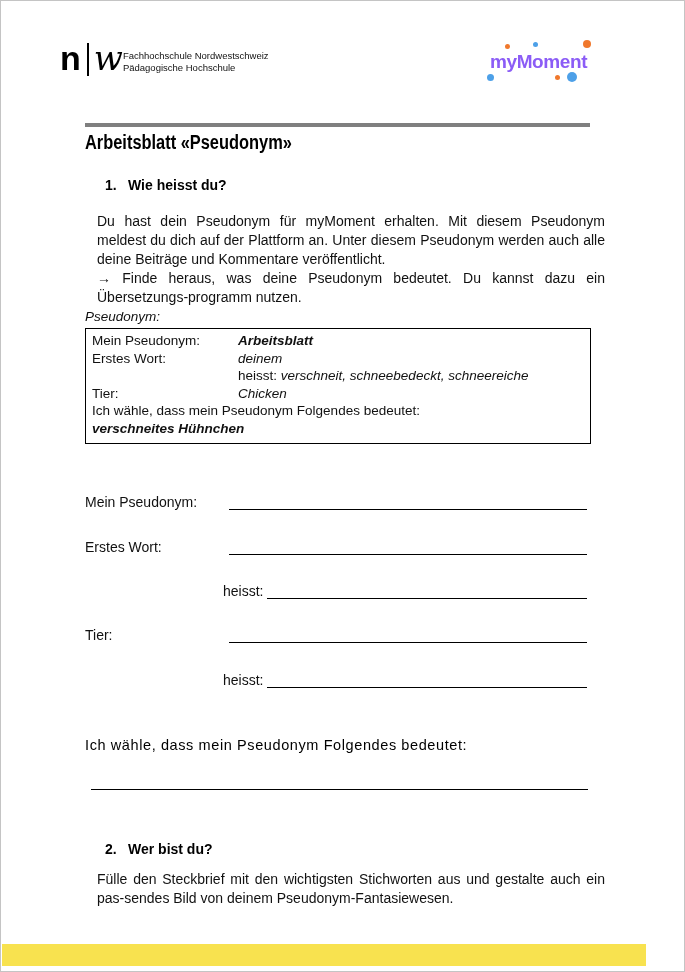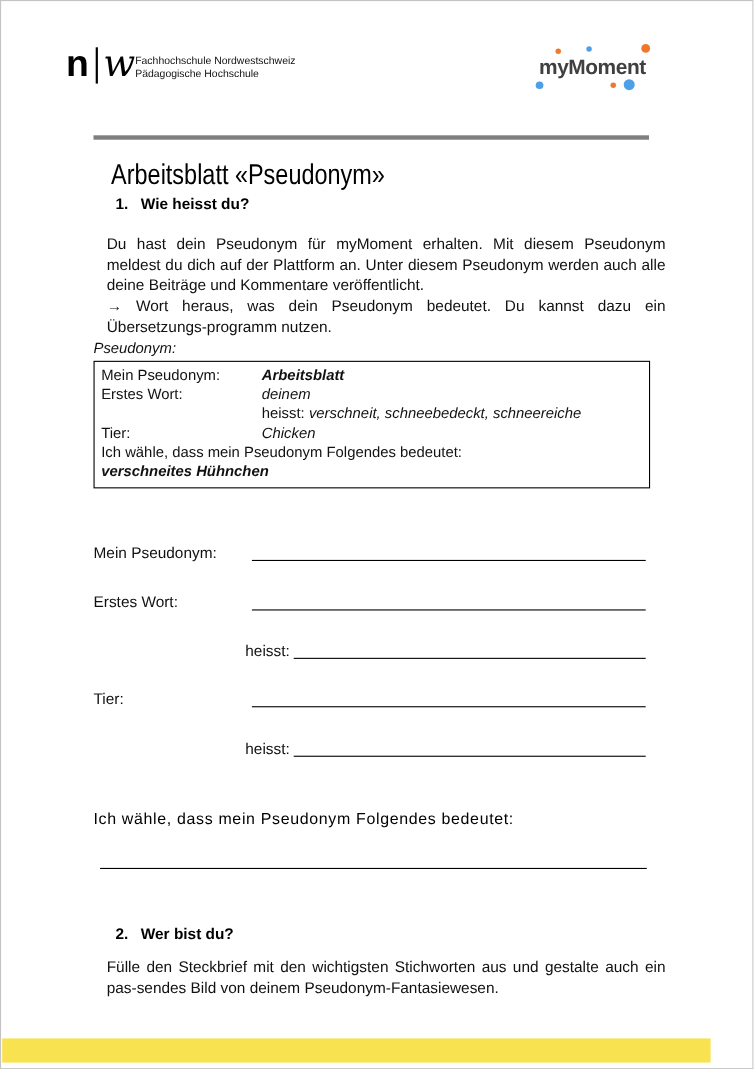--- a/index.html
+++ b/index.html
@@ -15,34 +15,34 @@
   }
 
   
   .fhnw-logo { position:absolute; left:59px; top:42px; display:flex; align-items:flex-start; }
   .fhnw-n { font-size:34px; font-weight:bold; line-height:30px; letter-spacing:-1px; color:#000; }
   .fhnw-bar { width:2px; height:33px; background:#000; margin:0 5px 0 7px; }
   .fhnw-w { font-family:"DejaVu Serif", serif; font-style:italic; font-size:34px; line-height:30px; color:#000; }
   .fhnw-text { padding-top:7px; font-size:9.5px; line-height:11.5px; color:#111; }
 
   .mymoment-logo { position:absolute; left:482px; top:36px; width:115px; height:46px; }
-  .mm-text { position:absolute; left:7px; top:14px; font-size:19px; font-weight:bold; letter-spacing:-0.4px; color:#404040; }
+  .mm-text { position:absolute; left:7px; top:14px; font-size:19px; font-weight:bold; letter-spacing:-0.4px; color:#8b5cf6; }
   .dot { position:absolute; border-radius:50%; }
   .dot.orange { background:var(--accent-orange); }
   .dot.blue   { background:var(--accent-blue); }
   .d1 { width:5px;  height:5px;  left:22px; top:7px; }
   .d2 { width:5px;  height:5px;  left:50px; top:5px; }
   .d3 { width:8px;  height:8px;  left:100px; top:3px; }
   .d4 { width:7px;  height:7px;  left:4px;  top:37px; }
   .d5 { width:5px;  height:5px;  left:72px; top:38px; }
   .d6 { width:10px; height:10px; left:84px; top:35px; }
 
   
   .rule { position:absolute; left:84px; top:122px; width:505px; height:4px; background:var(--rule-gray); }
-  .doc-title { position:absolute; left:84px; top:129px; margin:16px; font-size:26px; line-height:24px; font-weight:normal; color:#000; white-space:nowrap; }
+  .doc-title { position:absolute; left:84px; top:129px; margin:0; font-size:20px; line-height:24px; font-weight:bold; color:#000; white-space:nowrap; }
   .doc-title .condensed { display:inline-block; transform:scaleX(0.82); transform-origin:left center; }
 
   
   .q-heading { position:absolute; left:104px; font-size:14px; font-weight:bold; color:#000; }
   .q1 { top:176px; }
   .q2 { top:840px; }
   .q-num { display:inline-block; width:23px; }
 
   
   .para { position:absolute; left:84px; width:508px; margin:12px; font-size:14px; line-height:19px; text-align:justify; color:#111; }
@@ -113,21 +113,21 @@
 
   <div class="rule"></div>
   <h1 class="doc-title">
     <span class="condensed">Arbeitsblatt «Pseudonym»</span>
   </h1>
 
   <div class="q-heading q1">
     <span class="q-num">1.</span><span>Wie heisst du?</span>
   </div>
   <p class="para p1">Du hast dein Pseudonym für myMoment erhalten. Mit diesem Pseudonym meldest du dich auf der Plattform an. Unter diesem Pseudonym werden auch alle deine Beiträge und Kommentare veröffentlicht.</p>
-  <p class="para p2">→ Wort heraus, was dein Pseudonym bedeutet. Du kannst dazu ein Übersetzungs-programm nutzen.</p>
+  <p class="para p2">→ Finde heraus, was deine Pseudonym bedeutet. Du kannst dazu ein Übersetzungs-programm nutzen.</p>
 
   <div class="beispiel-label">Pseudonym:</div>
   <div class="example-box">
     <div class="xrow">
       <span class="xlabel">Mein Pseudonym:</span>
       <span class="bold-it">Arbeitsblatt</span>
     </div>
     <div class="xrow">
       <span class="xlabel">Erstes Wort:</span>
       <span class="it">deinem</span>

